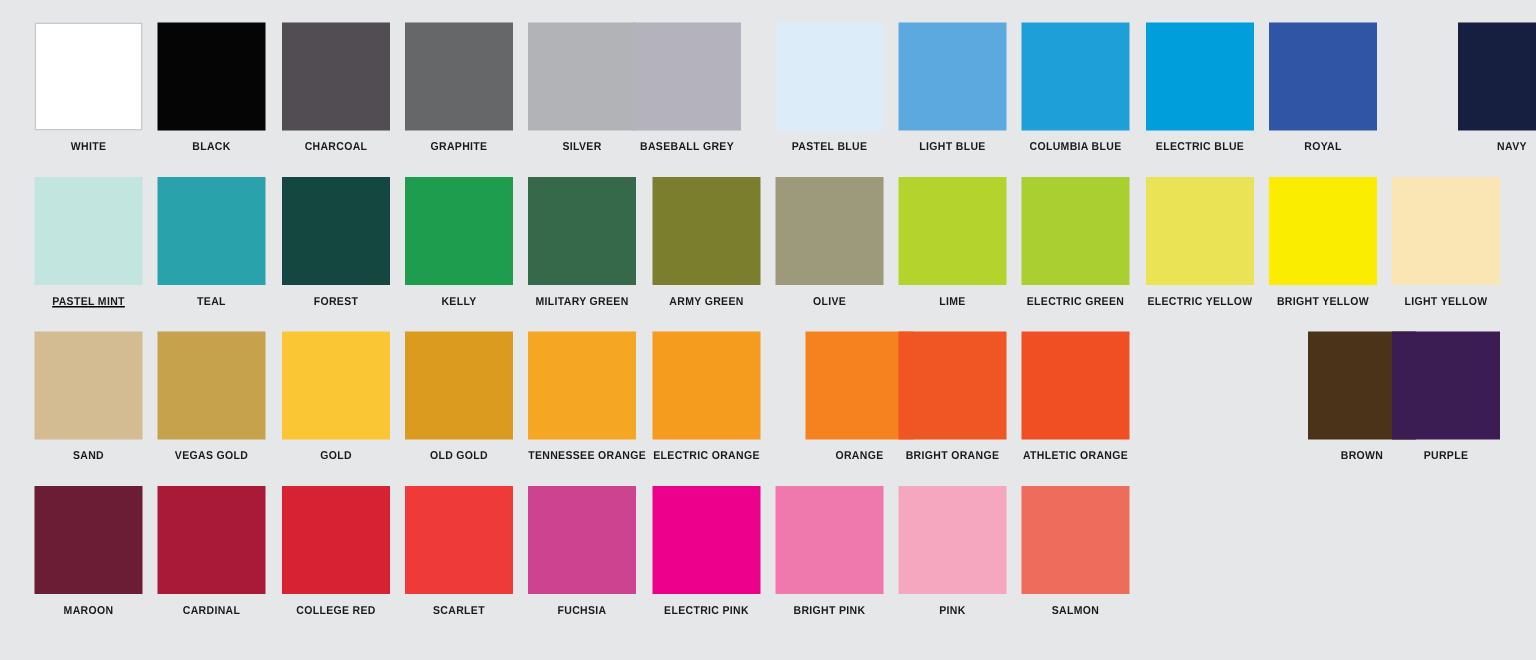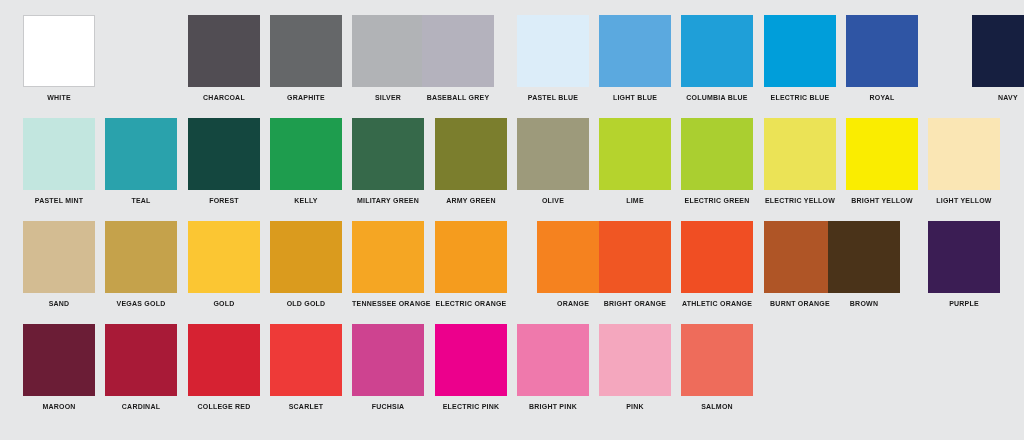--- a/index.html
+++ b/index.html
@@ -60,20 +60,24 @@
 </style>
 </head>
 <body>
 
 <div id="palette-board">
     <div class="swatch-row" style="top: 15px;">
       <div class="swatch-cell" style="left: 23px;">
         <div class="swatch-chip bordered" style="background: rgb(255, 255, 255);"></div>
         <span class="swatch-label">WHITE</span>
       </div>
+      <div class="swatch-cell" style="left: 105.3px;">
+        <div class="swatch-chip" style="background: rgb(5, 5, 5);"></div>
+        <span class="swatch-label">BLACK</span>
+      </div>
       <div class="swatch-cell" style="left: 187.6px;">
         <div class="swatch-chip" style="background: rgb(81, 77, 83);"></div>
         <span class="swatch-label">CHARCOAL</span>
       </div>
       <div class="swatch-cell" style="left: 269.9px;">
         <div class="swatch-chip" style="background: rgb(101, 103, 105);"></div>
         <span class="swatch-label">GRAPHITE</span>
       </div>
       <div class="swatch-cell" style="left: 352.2px;">
         <div class="swatch-chip" style="background: rgb(177, 179, 182);"></div>
@@ -102,21 +106,21 @@
       <div class="swatch-cell" style="left: 846px;">
         <div class="swatch-chip" style="background: rgb(47, 85, 164);"></div>
         <span class="swatch-label">ROYAL</span>
       </div>
       <div class="swatch-cell" style="left: 928.3px; margin-left: 44px;">
         <div class="swatch-chip" style="background: rgb(22, 31, 64);"></div>
         <span class="swatch-label">NAVY</span>
       </div>
     </div>
     <div class="swatch-row" style="top: 118px;">
-      <div class="swatch-cell" style="left: 23px;">
+      <div class="swatch-cell" style="left: 23px; text-decoration: underline;">
         <div class="swatch-chip" style="background: rgb(194, 230, 223);"></div>
         <span class="swatch-label">PASTEL MINT</span>
       </div>
       <div class="swatch-cell" style="left: 105.3px;">
         <div class="swatch-chip" style="background: rgb(42, 162, 172);"></div>
         <span class="swatch-label">TEAL</span>
       </div>
       <div class="swatch-cell" style="left: 187.6px;">
         <div class="swatch-chip" style="background: rgb(20, 71, 63);"></div>
         <span class="swatch-label">FOREST</span>
@@ -188,25 +192,21 @@
         <span class="swatch-label">ORANGE</span>
       </div>
       <div class="swatch-cell" style="left: 599.1px;">
         <div class="swatch-chip" style="background: rgb(240, 86, 35);"></div>
         <span class="swatch-label">BRIGHT ORANGE</span>
       </div>
       <div class="swatch-cell" style="left: 681.4px;">
         <div class="swatch-chip" style="background: rgb(240, 78, 35);"></div>
         <span class="swatch-label">ATHLETIC ORANGE</span>
       </div>
-      <div class="swatch-cell" style="left: 763.7px;">
-        <div class="swatch-chip" style="background: rgb(175, 85, 38);"></div>
-        <span class="swatch-label">BURNT ORANGE</span>
-      </div>
-      <div class="swatch-cell" style="left: 828px;">
+      <div class="swatch-cell" style="left: 872px;">
         <div class="swatch-chip" style="background: rgb(74, 51, 25);"></div>
         <span class="swatch-label">BROWN</span>
       </div>
       <div class="swatch-cell" style="left: 928.3px;">
         <div class="swatch-chip" style="background: rgb(59, 29, 84);"></div>
         <span class="swatch-label">PURPLE</span>
       </div>
     </div>
     <div class="swatch-row" style="top: 324px;">
       <div class="swatch-cell" style="left: 23px;">

